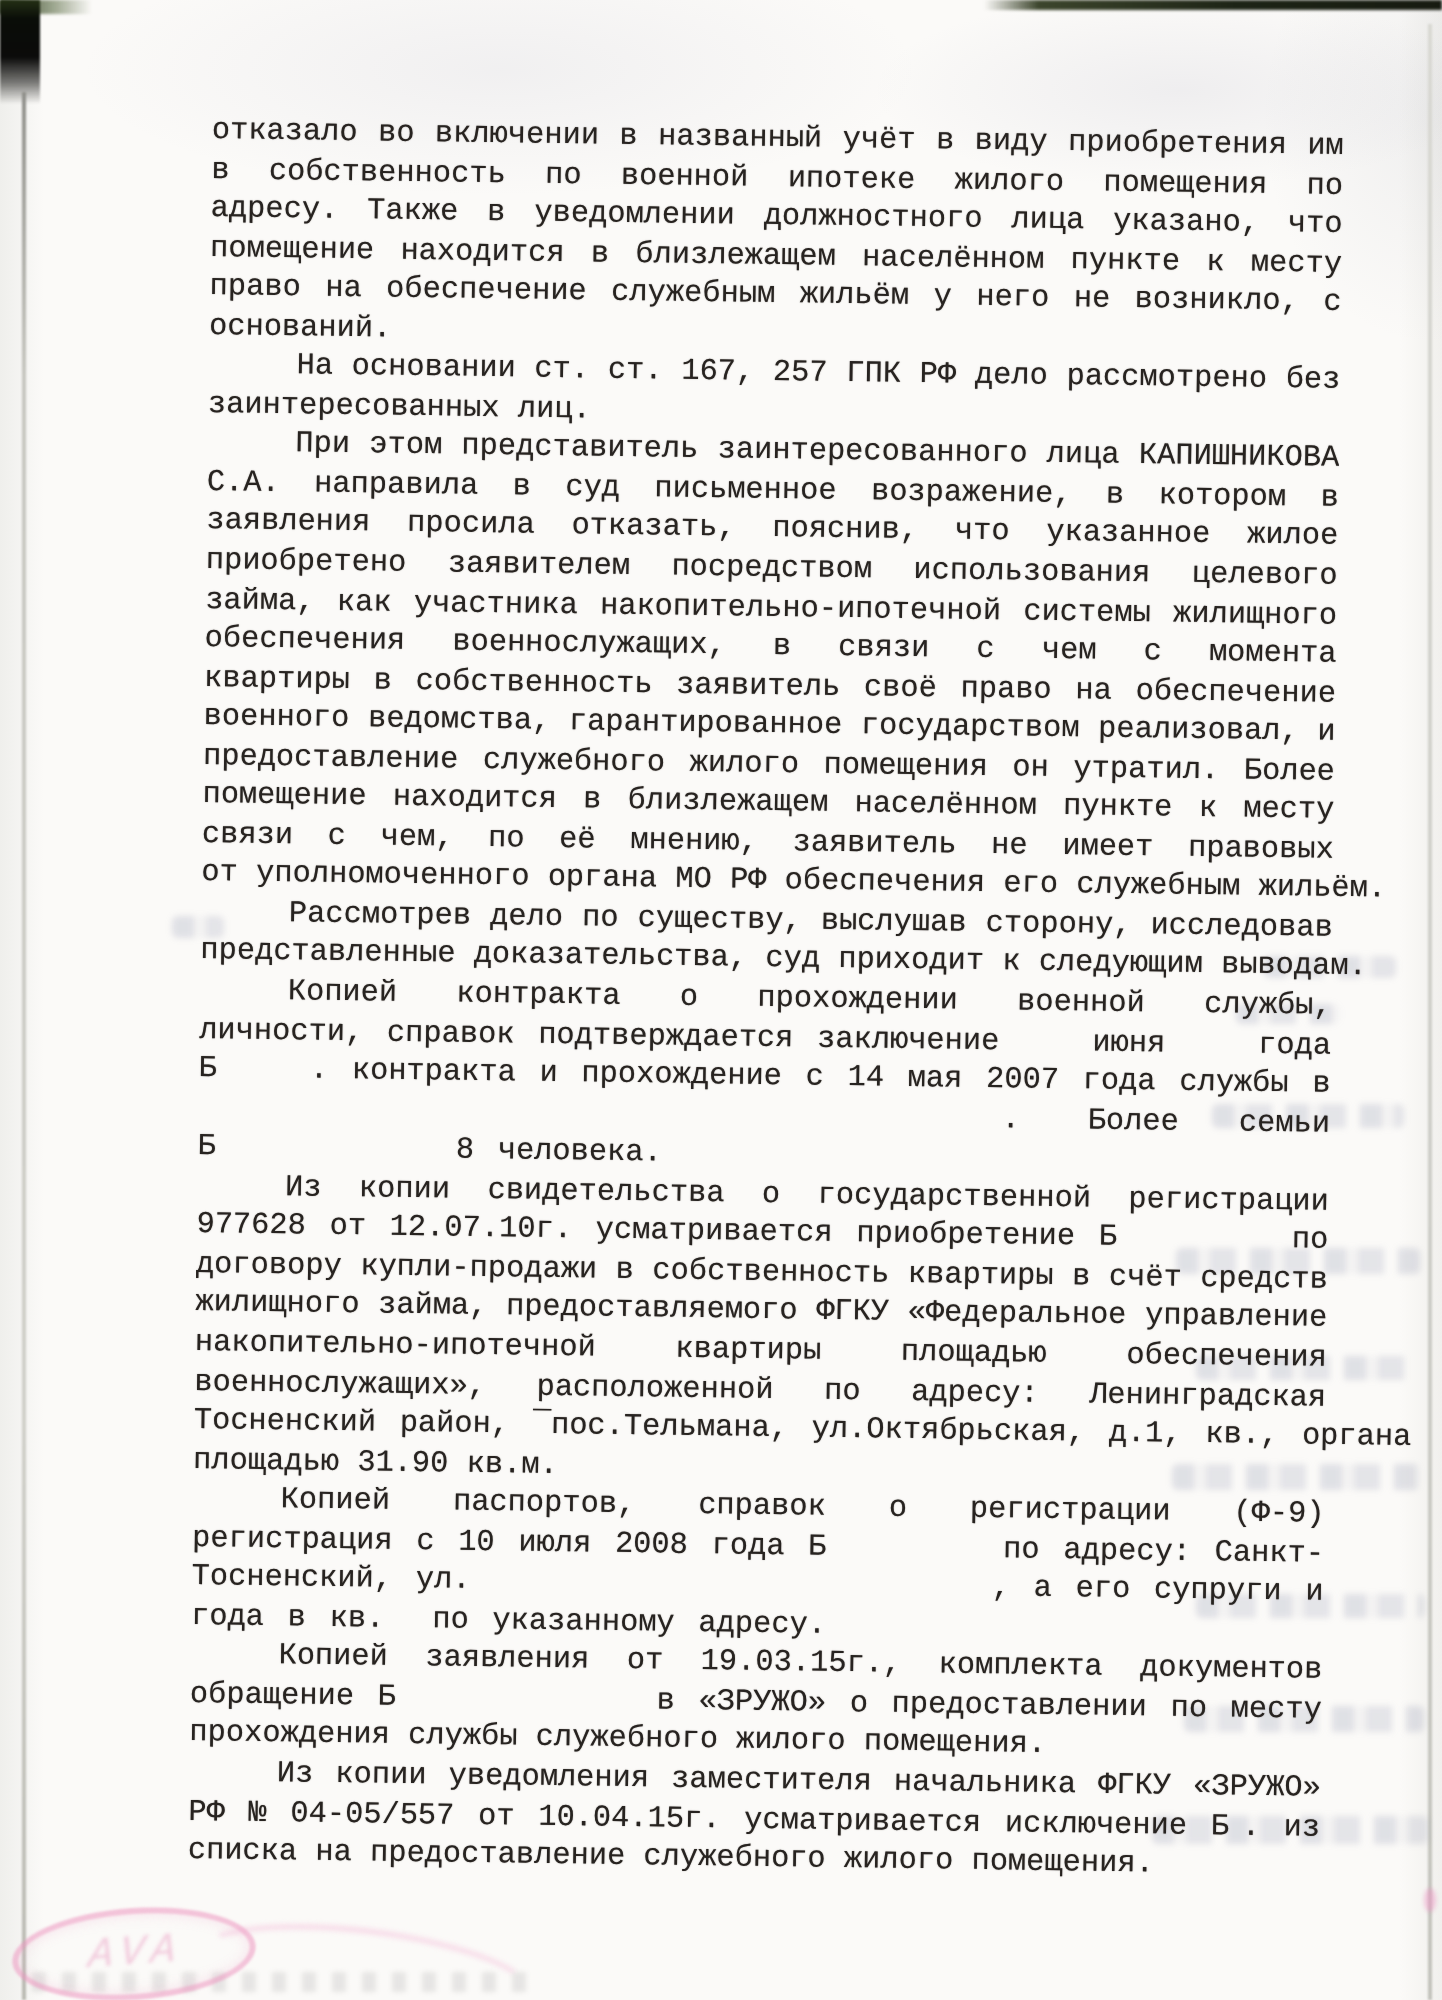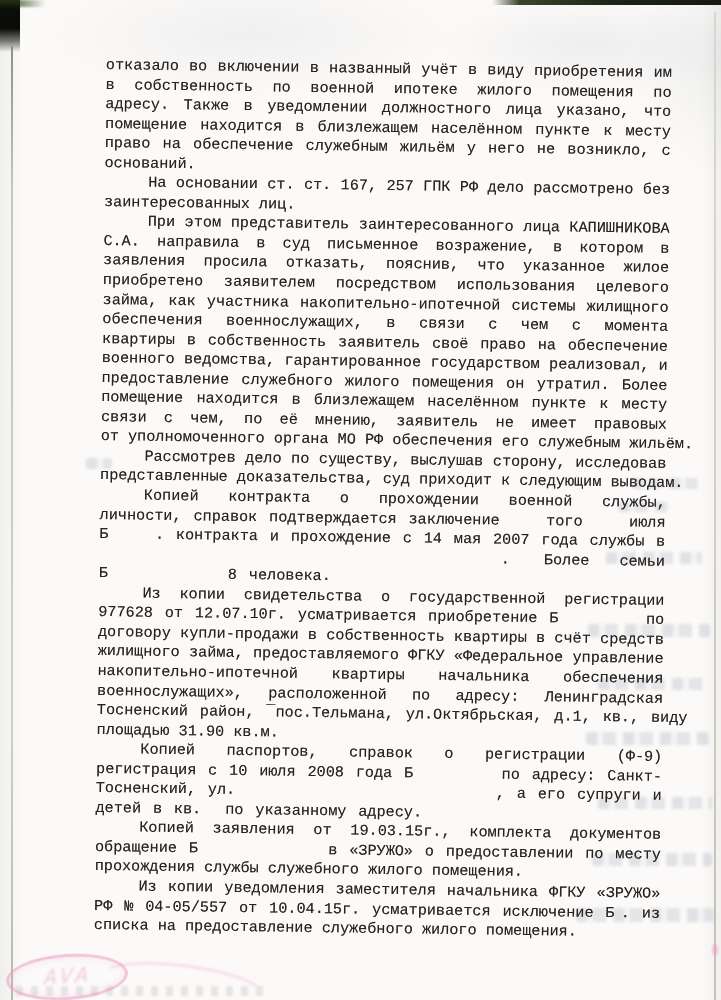--- a/index.html
+++ b/index.html
@@ -146,23 +146,23 @@
       <div class="line jst"><span class="seg">предоставление служебного жилого помещения он утратил. Более того жилое</span></div>
       <div class="line jst"><span class="seg">помещение находится в близлежащем населённом пункте к месту службы, в</span></div>
       <div class="line jst"><span class="seg">связи с чем</span><span class="seg red-u">, по её мнению,</span><span class="seg"> заявитель не имеет правовых оснований требовать</span></div>
       <div class="line lft"><span class="seg">от уполномоченного органа МО РФ обеспечения его служебным жильём.</span></div>
       <div class="line jst"><span class="ind"></span><span class="seg">Рассмотрев дело по существу, выслушав сторону, исследовав</span></div>
       <div class="line lft"><span class="seg">представленные доказательства, суд приходит к следующим выводам.</span></div>
       <div class="line jst"><span class="ind"></span><span class="seg">Копией контракта о прохождении военной службы, удостоверения</span></div>
       <div class="line flx">
         <span class="seg">личности, справок подтверждается заключение</span>
         <span class="fill"></span>
-        <span class="seg">того</span>
-        <span class="fill"></span>
-        <span class="seg">июля</span>
+        <span class="seg">июня</span>
+        <span class="fill"></span>
+        <span class="seg">года</span>
       </div>
       <div class="line flx">
         <span class="seg">Б</span>
         <span class="fill"></span>
         <span class="seg">. контракта и прохождение с 14 мая 2007 года службы в</span>
       </div>
       <div class="line flx">
         <span class="fill"></span>
         <span class="seg">.</span>
         <span class="gp" style="width: 34px;"></span>
@@ -181,44 +181,44 @@
         <span class="fill"></span>
         <span class="seg">по</span>
       </div>
       <div class="line jst"><span class="seg">договору купли-продажи в собственность квартиры в счёт средств целевого</span></div>
       <div class="line jst"><span class="seg">жилищного займа, предоставляемого ФГКУ «Федеральное управление</span></div>
       <div class="line flx">
         <span class="seg">накопительно-ипотечной</span>
         <span class="fill"></span>
         <span class="seg">квартиры</span>
         <span class="fill"></span>
-        <span class="seg">начальника</span>
+        <span class="seg">площадью</span>
         <span class="fill"></span>
         <span class="seg">обеспечения</span>
       </div>
       <div class="line jst"><span class="seg">военнослужащих», расположенной по адресу: Ленинградская область,</span></div>
       <div class="line flx">
         <span class="seg">Тосненский район, ¯пос.Тельмана, ул.Октябрьская, д.1, кв.</span>
         <span class="fill"></span>
-        <span class="seg">, виду</span>
+        <span class="seg">, органа</span>
       </div>
       <div class="line lft"><span class="seg">площадью 31.90 кв.м.</span></div>
       <div class="line jst"><span class="ind"></span><span class="seg">Копией паспортов, справок о регистрации (Ф-9) подтверждается</span></div>
       <div class="line flx">
         <span class="seg">регистрация с 10 июля 2008 года Б</span>
         <span class="fill"></span>
         <span class="seg">по адресу: Санкт-</span>
       </div>
       <div class="line flx">
         <span class="seg">Тосненский, ул.</span>
         <span class="fill"></span>
         <span class="seg">, а его супруги и</span>
       </div>
       <div class="line flx">
-        <span class="seg">детей в кв.</span>
+        <span class="seg">года в кв.</span>
         <span class="gp" style="width: 24px;"></span>
         <span class="seg">по указанному адресу.</span>
       </div>
       <div class="line jst"><span class="ind"></span><span class="seg">Копией заявления от 19.03.15г., комплекта документов подтверждается</span></div>
       <div class="line flx">
         <span class="seg">обращение Б</span>
         <span class="fill"></span>
         <span class="seg">в «ЗРУЖО» о предоставлении по месту</span>
       </div>
       <div class="line lft"><span class="seg">прохождения службы служебного жилого помещения.</span></div>

